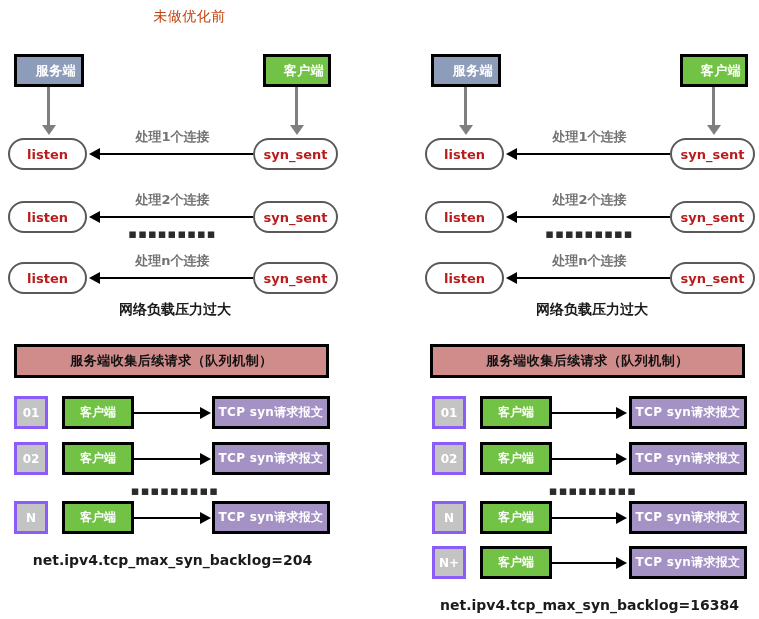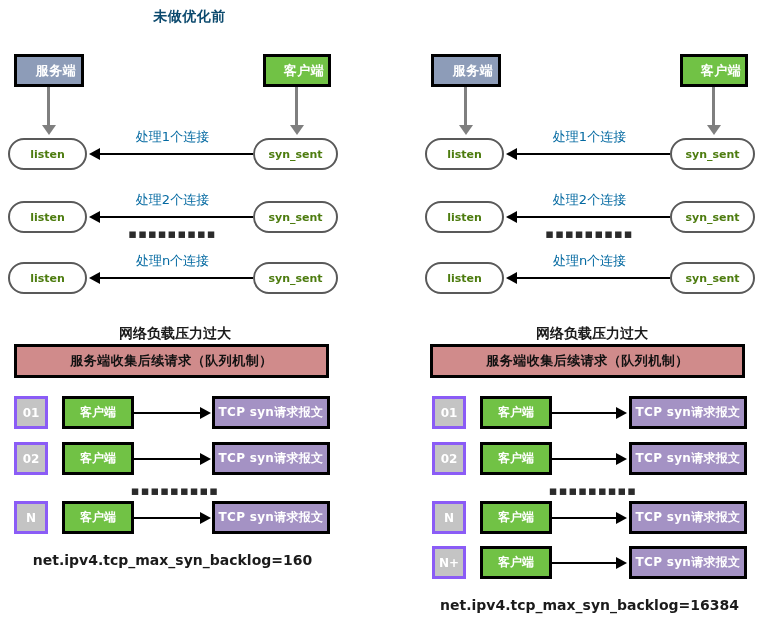--- a/index.html
+++ b/index.html
@@ -22,22 +22,22 @@
   }
   #panel-left  { left: 0; }
   #panel-right { left: 380px; }
 
   .panel-title {
     position: absolute;
     width: 100%;
     text-align: center;
     top: 8px;
     font-size: 14px;
-    font-weight: bold;
-    color: #0c4a6e;
+    font-weight: normal;
+    color: #c2410c;
     letter-spacing: 0.5px;
   }
 
   
   .rect-node {
     position: absolute;
     border: 3px solid #000000;
     box-sizing: border-box;
     display: flex;
     align-items: center;
@@ -54,23 +54,23 @@
   
   .pill-node {
     position: absolute;
     border: 2px solid #595959;
     border-radius: 16px;
     box-sizing: border-box;
     background: #ffffff;
     display: flex;
     align-items: center;
     justify-content: center;
-    font-size: 11px;
-    font-weight: bold;
-    color: #4d7c0f;
+    font-size: 13px;
+    font-weight: bold;
+    color: #b91c1c;
   }
 
   
   .v-conn {
     position: absolute;
     width: 3px;
     background: #7f7f7f;
   }
   .v-arrow {
     position: absolute;
@@ -100,34 +100,33 @@
     width: 0;
     height: 0;
     border-top: 6px solid transparent;
     border-bottom: 6px solid transparent;
     border-left: 11px solid #000000;
   }
 
   .edge-label {
     position: absolute;
     font-size: 13px;
-    font-weight: normal;
-    color: #0369a1;
+    font-weight: bold;
+    color: #737373;
     text-align: center;
     white-space: nowrap;
   }
 
   .plain-label {
     position: absolute;
     font-size: 14px;
     font-weight: bold;
     color: #1b1b1b;
     text-align: center;
     white-space: nowrap;
-    margin-top: 24px;
   }
 
   .dots {
     position: absolute;
     font-size: 13px;
     font-weight: bold;
     letter-spacing: 1px;
     color: #2b2b2b;
     white-space: nowrap;
     line-height: 8px;
@@ -281,21 +280,21 @@
   </div>
   <div class="cli-box" style="left:62px; top:501px; width:72px; height:33px;">
     <span>客户端</span>
   </div>
   <div class="h-conn" style="left:134px; top:517px; width:68px;"></div>
   <div class="h-arrow-right" style="left:200px; top:512px;"></div>
   <div class="syn-box" style="left:212px; top:501px; width:118px; height:33px;">
     <span>TCP syn请求报文</span>
   </div>
 
-  <div class="backlog-label" style="left:0px; top:552px; width:345px;">net.ipv4.tcp_max_syn_backlog=160</div>
+  <div class="backlog-label" style="left:0px; top:552px; width:345px;">net.ipv4.tcp_max_syn_backlog=204</div>
 </div>
 
 <div class="panel" id="panel-right">
 
 
   <div class="rect-node server-node" style="left:51px; top:54px; width:70px; height:33px;">
     <span>服务端</span>
   </div>
   <div class="rect-node client-node" style="left:300px; top:54px; width:68px; height:33px;">
     <span>客户端</span>

